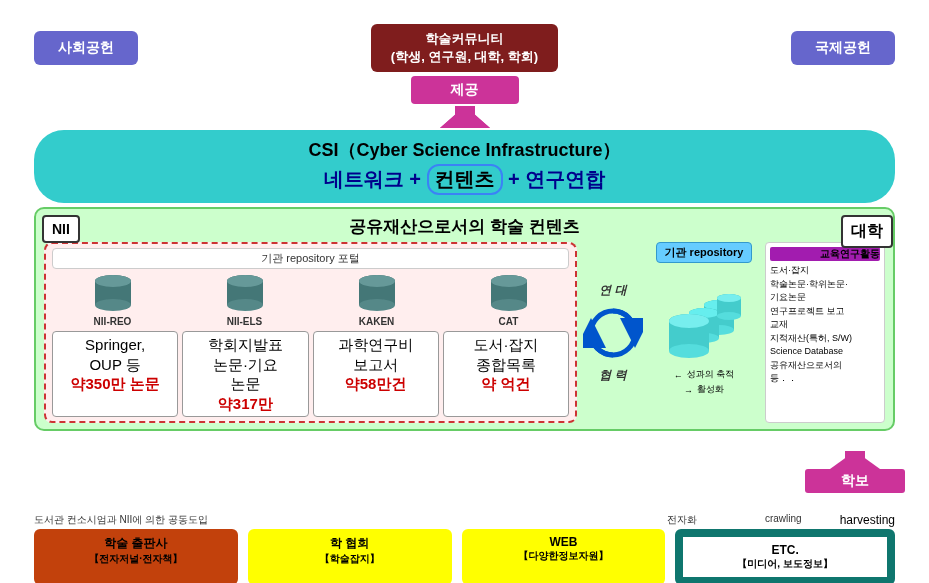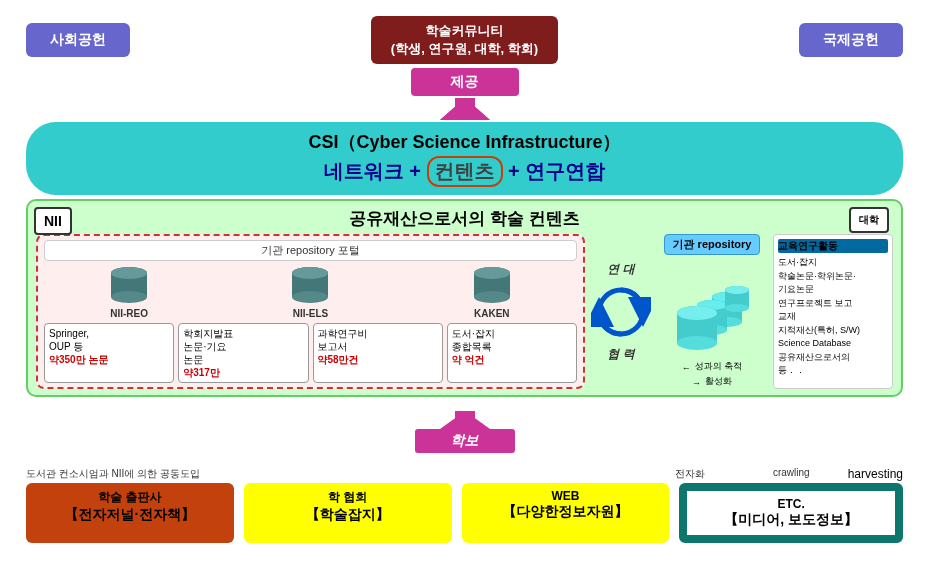--- a/index.html
+++ b/index.html
@@ -10,21 +10,21 @@
       background: #fff;
       overflow: hidden;
       font-size: 12px;
     }
 
     .main-container {
       width: 929px;
       height: 583px;
       position: relative;
       background: #fff;
-      padding: 16px;
+      padding: 24px;
     }
 
     
     .top-row {
       display: flex;
       justify-content: space-between;
       align-items: center;
       margin-bottom: 4px;
       padding: 0 10px;
     }
@@ -73,22 +73,22 @@
     }
 
     .csi-subtitle {
       font-size: 20px;
       font-weight: bold;
       color: #00008b;
       margin-top: 2px;
     }
 
     .csi-subtitle .highlight {
-      color: #404040;
-      border: 2px solid #c2410c;
+      color: #000000;
+      border: 2px solid #3b82f6;
       border-radius: 12px;
       padding: 0 6px;
       display: inline-block;
     }
 
     
     .main-green-area {
       background: #ccffcc;
       border: 2px solid #66cc66;
       border-radius: 10px;
@@ -114,26 +114,26 @@
       border: 2px solid #333;
       border-radius: 4px;
       padding: 4px 8px;
       font-size: 14px;
       font-weight: bold;
     }
 
     .side-label-right {
       position: absolute;
       top: 6px;
-      right: 12px;
+      right: 0;
       background: white;
       border: 2px solid #333;
       border-radius: 4px;
       padding: 4px 8px;
-      font-size: 10px;
+      font-size: 16px;
       font-weight: bold;
     }
 
     
     .inner-row {
       display: flex;
       gap: 6px;
       align-items: stretch;
     }
 
@@ -181,22 +181,23 @@
       display: flex;
       gap: 4px;
       justify-content: space-around;
     }
 
     .info-box {
       background: white;
       border: 1px solid #999;
       border-radius: 4px;
       padding: 3px 4px;
-      font-size: 10px;
+      font-size: 15px;
       flex: 1;
+      text-align: center;
       line-height: 1.3;
     }
 
     .info-box .red-text {
       color: #cc0000;
       font-weight: bold;
     }
 
     
     .ren-dae {
@@ -240,23 +241,23 @@
       border: 1px solid #ccc;
       border-radius: 4px;
       padding: 4px;
       min-width: 120px;
       font-size: 9px;
     }
 
     .edu-title {
       font-weight: bold;
       font-size: 10px;
-      text-align: left;
+      text-align: right;
       margin-bottom: 3px;
-      background: #0369a1;
+      background: #a21caf;
       border-radius: 2px;
     }
 
     .edu-list {
       line-height: 1.5;
     }
 
     
     .bottom-source {
       margin: 4px 10px 0 10px;
@@ -280,21 +281,21 @@
 
     .source-box-orange {
       background: #c2410c;
     }
 
     .source-box-yellow {
       background: #ffff00;
     }
 
     .source-box-label {
-      font-size: 14px;
+      font-size: 10px;
       display: block;
     }
   </style>
 </head>
 <body>
 
 <div class="main-container">
 
   <div class="top-row">
     <div class="top-box">
@@ -371,20 +372,29 @@
           <div class="db-icon-item">
             <svg width="44" height="40">
               <ellipse cx="22" cy="8" rx="18" ry="6" fill="#336666"></ellipse>
               <rect x="4" y="8" width="36" height="24" fill="#447777"></rect>
               <ellipse cx="22" cy="32" rx="18" ry="6" fill="#558888"></ellipse>
               <ellipse cx="22" cy="8" rx="18" ry="6" fill="#669999"></ellipse>
             </svg>
             <div class="db-label">KAKEN</div>
           </div>
 
+          <div class="db-icon-item">
+            <svg width="44" height="40">
+              <ellipse cx="22" cy="8" rx="18" ry="6" fill="#336666"></ellipse>
+              <rect x="4" y="8" width="36" height="24" fill="#447777"></rect>
+              <ellipse cx="22" cy="32" rx="18" ry="6" fill="#558888"></ellipse>
+              <ellipse cx="22" cy="8" rx="18" ry="6" fill="#669999"></ellipse>
+            </svg>
+            <div class="db-label">CAT</div>
+          </div>
         </div>
         
         <div class="info-boxes-row">
           <div class="info-box">
             Springer,<br>OUP 등<br><span class="red-text">약350만 논문</span>
           </div>
           <div class="info-box">
             학회지발표<br>논문·기요<br>논문<br><span class="red-text">약317만</span>
           </div>
           <div class="info-box">
@@ -461,21 +471,21 @@
           <span>교재</span><br>
           <span>지적재산(특허, S/W)</span><br>
           <span>Science Database</span><br>
           <span>공유재산으로서의</span><br>
           <span>등．．</span>
         </div>
       </div>
     </div>
   </div>
 
-  <div style="display:flex;justify-content:center;margin:14px 0;font-style:italic;">
+  <div style="display:flex;justify-content:flex-end;margin:20px 0;">
     <div style="display:flex;flex-direction:column;align-items:center;">
       <svg width="80" height="18">
         <polygon points="40,0 65,18 15,18" fill="#cc3399"></polygon>
         <rect x="30" y="0" width="20" height="18" fill="#cc3399"></rect>
       </svg>
       <div style="background:#cc3399;color:white;font-size:14px;font-weight:bold;padding:3px 36px;border-radius:3px;">
         <span>학보</span>
       </div>
     </div>
   </div>

